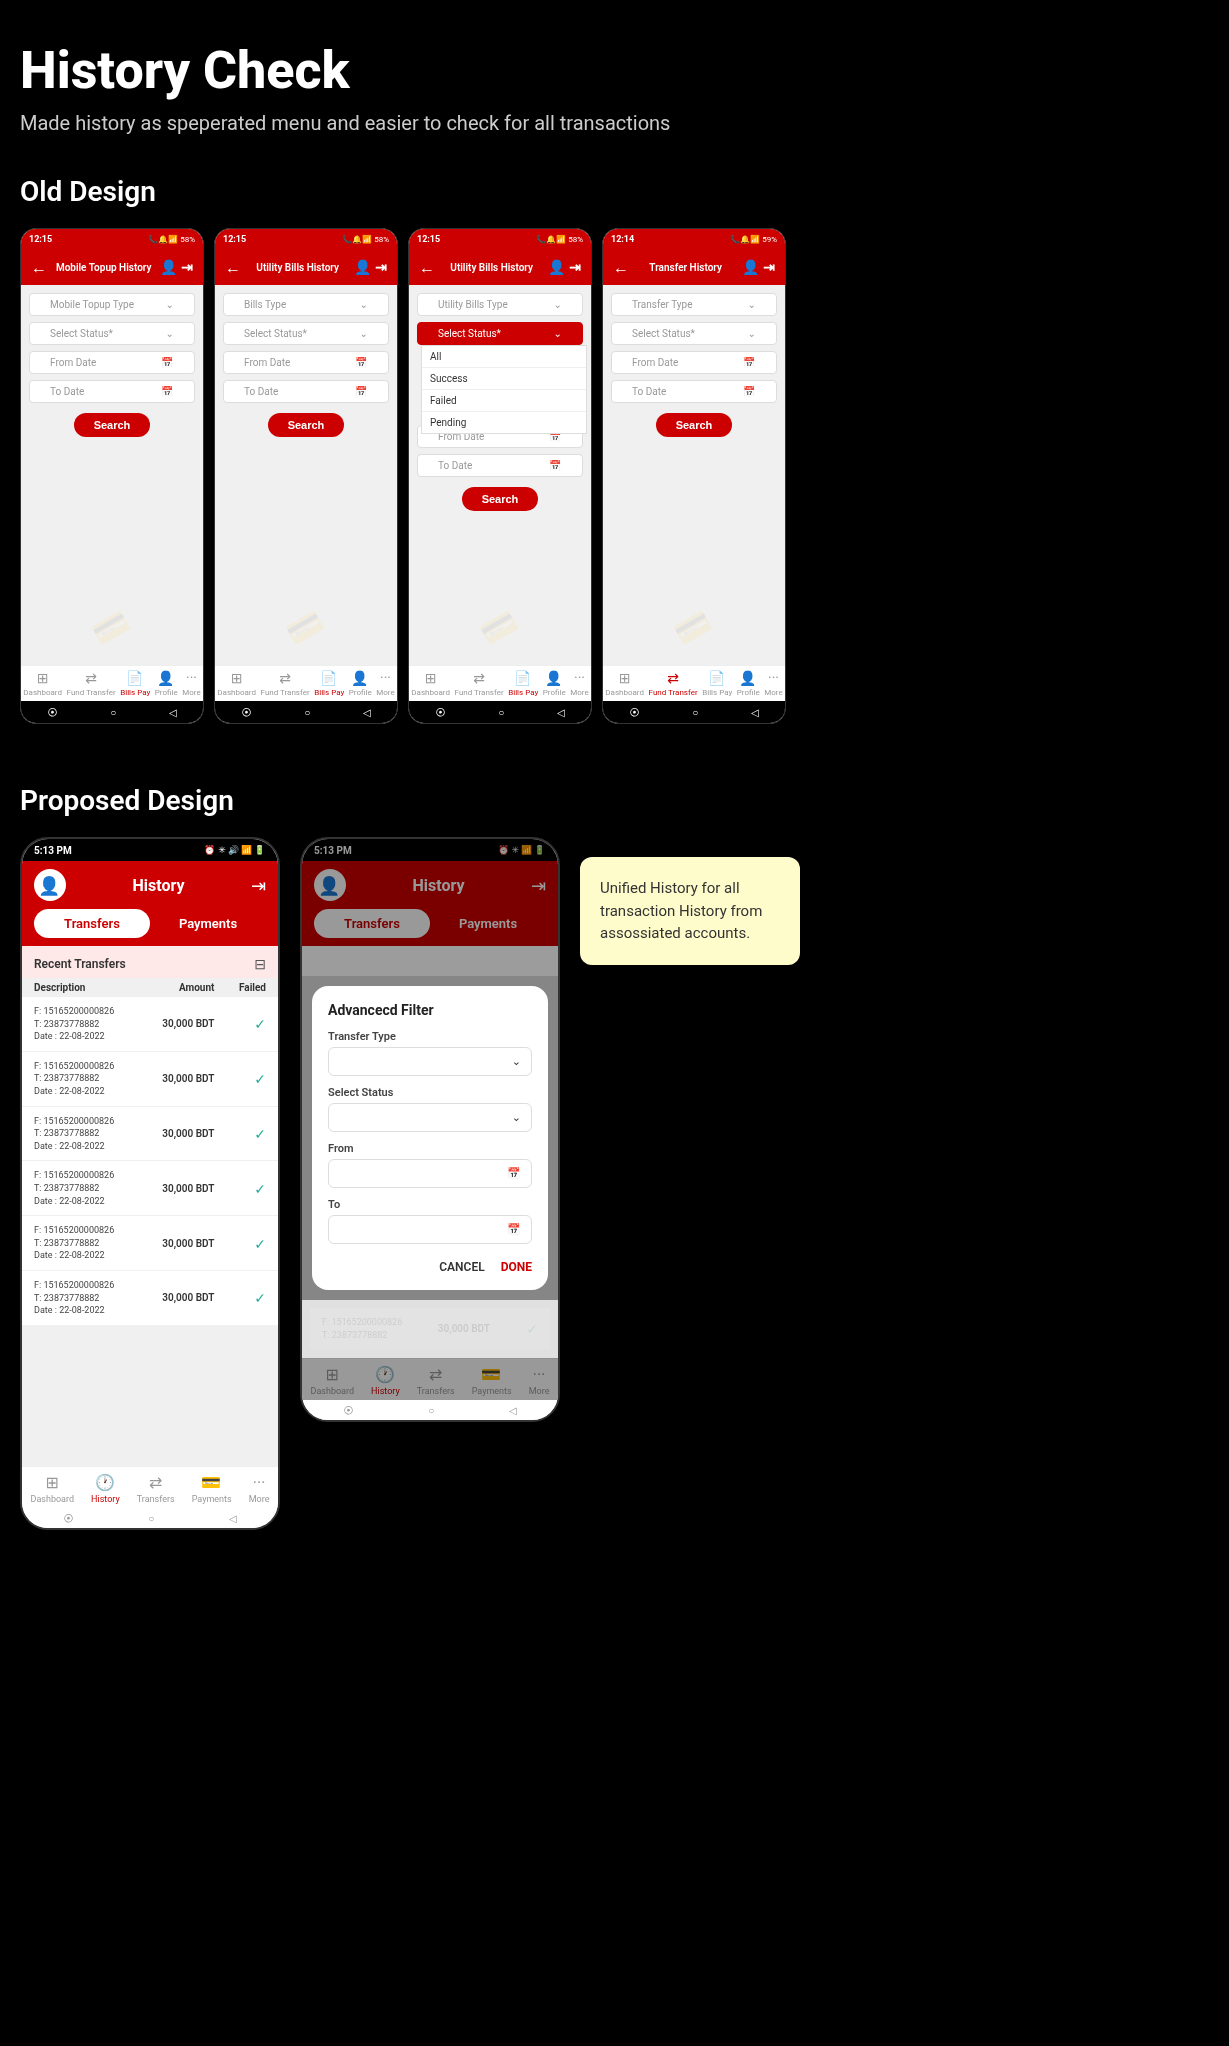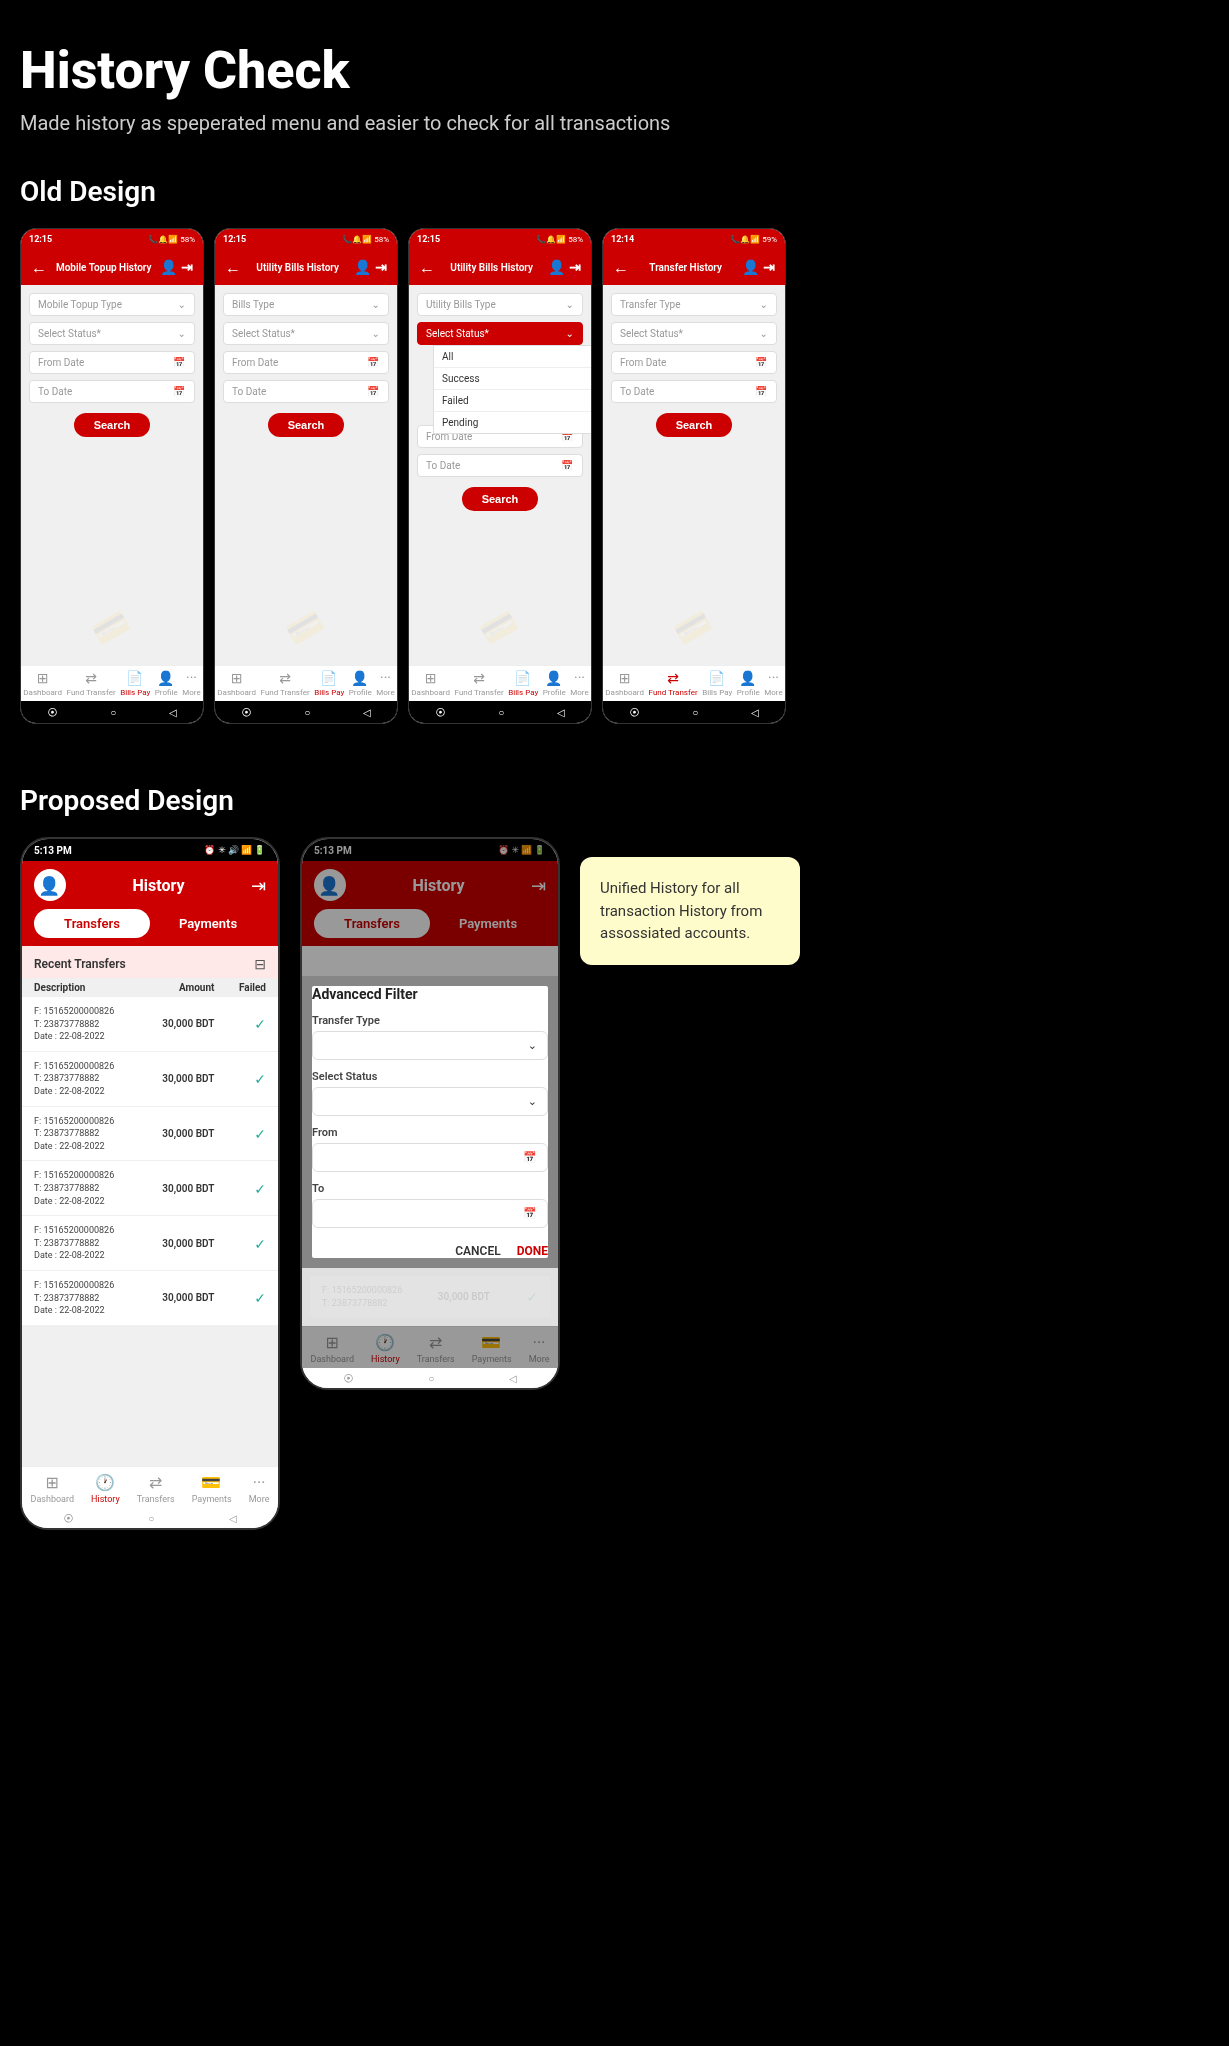--- a/index.html
+++ b/index.html
@@ -79,21 +79,21 @@
       background: #f0f0f0;
       padding: 8px;
       min-height: 380px;
       position: relative;
     }
 
     .form-field {
       background: #fff;
       border: 1px solid #ddd;
       border-radius: 4px;
-      padding: 5px 8px;
+      padding: 5px 20px;
       margin-bottom: 6px;
       font-size: 10px;
       color: #999;
       display: flex;
       justify-content: space-between;
       align-items: center;
     }
 
     .search-btn {
       background: #c00;
@@ -108,21 +108,21 @@
     }
 
     .dropdown-menu {
       background: #fff;
       border: 1px solid #ddd;
       border-radius: 0;
       position: absolute;
       width: calc(100% - 16px);
       z-index: 10;
       top: 60px;
-      left: 24px;
+      left: 12px;
     }
     .dropdown-item {
       padding: 5px 8px;
       font-size: 10px;
       color: #333;
       border-bottom: 1px solid #eee;
     }
     .dropdown-item:last-child { border-bottom: none; }
 
     .phone-nav {
@@ -289,21 +289,22 @@
     .row-status { flex: 1; text-align: right; }
     .status-check { color: #2a9; font-size: 14px; }
 
     
     .modal-overlay {
       background: rgba(0,0,0,0.4);
       padding: 10px;
     }
     .modal-card {
       background: #fff;
-      border-radius: 2px;
+      border-radius: 16px;
+      padding: 16px;
       width: 100%;
     }
     .modal-title {
       font-size: 14px;
       font-weight: 700;
       color: #222;
       margin-bottom: 12px;
     }
     .modal-field-label {
       font-size: 11px;

